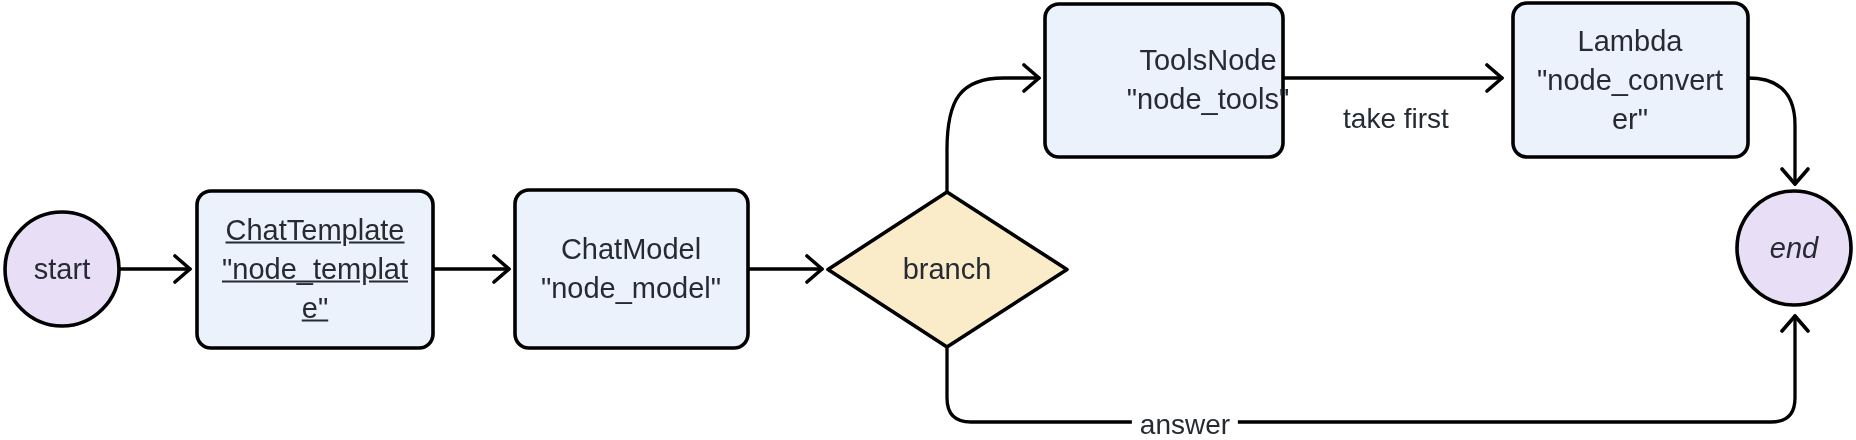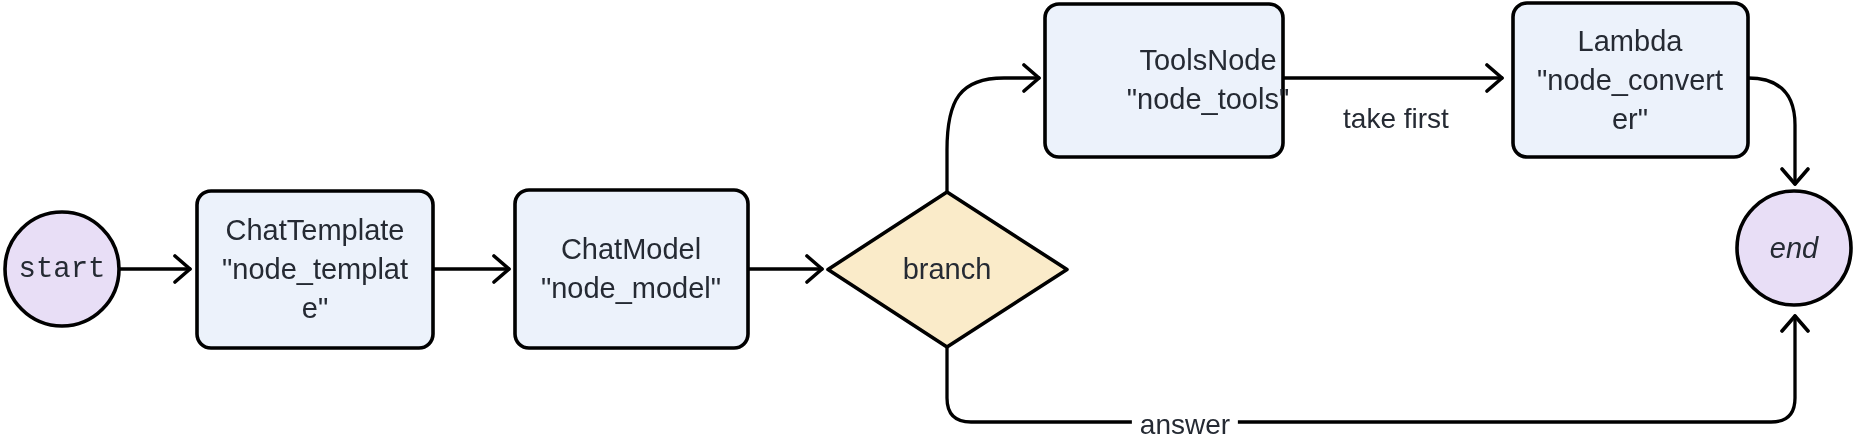--- a/index.html
+++ b/index.html
@@ -68,22 +68,22 @@
       <circle cx="62" cy="269" r="57" fill="#e8def6"></circle>
       <rect x="197" y="191" width="236" height="157" rx="14" fill="#ecf2fb"></rect>
       <rect x="515" y="190" width="233" height="158" rx="14" fill="#ecf2fb"></rect>
       <polygon points="947,192 1067,269.5 947,347 828,269.5" fill="#faebc9"></polygon>
       <rect x="1045" y="4" width="238" height="153" rx="14" fill="#ecf2fb"></rect>
       <rect x="1513" y="3" width="235" height="154" rx="14" fill="#ecf2fb"></rect>
       <circle cx="1794" cy="248" r="57" fill="#e8def6"></circle>
     </g>
   </svg>
 
-  <div class="node-label" style="left:62px; top:269px;font-family:Liberation Mono, monospace;">start</div>
-  <div class="node-label" style="left:315px; top:269px;">ChatTemplate
+  <div class="node-label" style="left:62px; top:269px;">start</div>
+  <div class="node-label" style="left:315px; top:269px;text-decoration:underline;">ChatTemplate
 "node_templat
 e"</div>
   <div class="node-label" style="left:631px; top:269px;">ChatModel
 "node_model"</div>
   <div class="node-label" style="left:947px; top:269px;">branch</div>
   <div class="node-label" style="left:1164px; top:80px;margin-left:44px;">ToolsNode
 "node_tools"</div>
   <div class="node-label" style="left:1630px; top:80px;">Lambda
 "node_convert
 er"</div>

